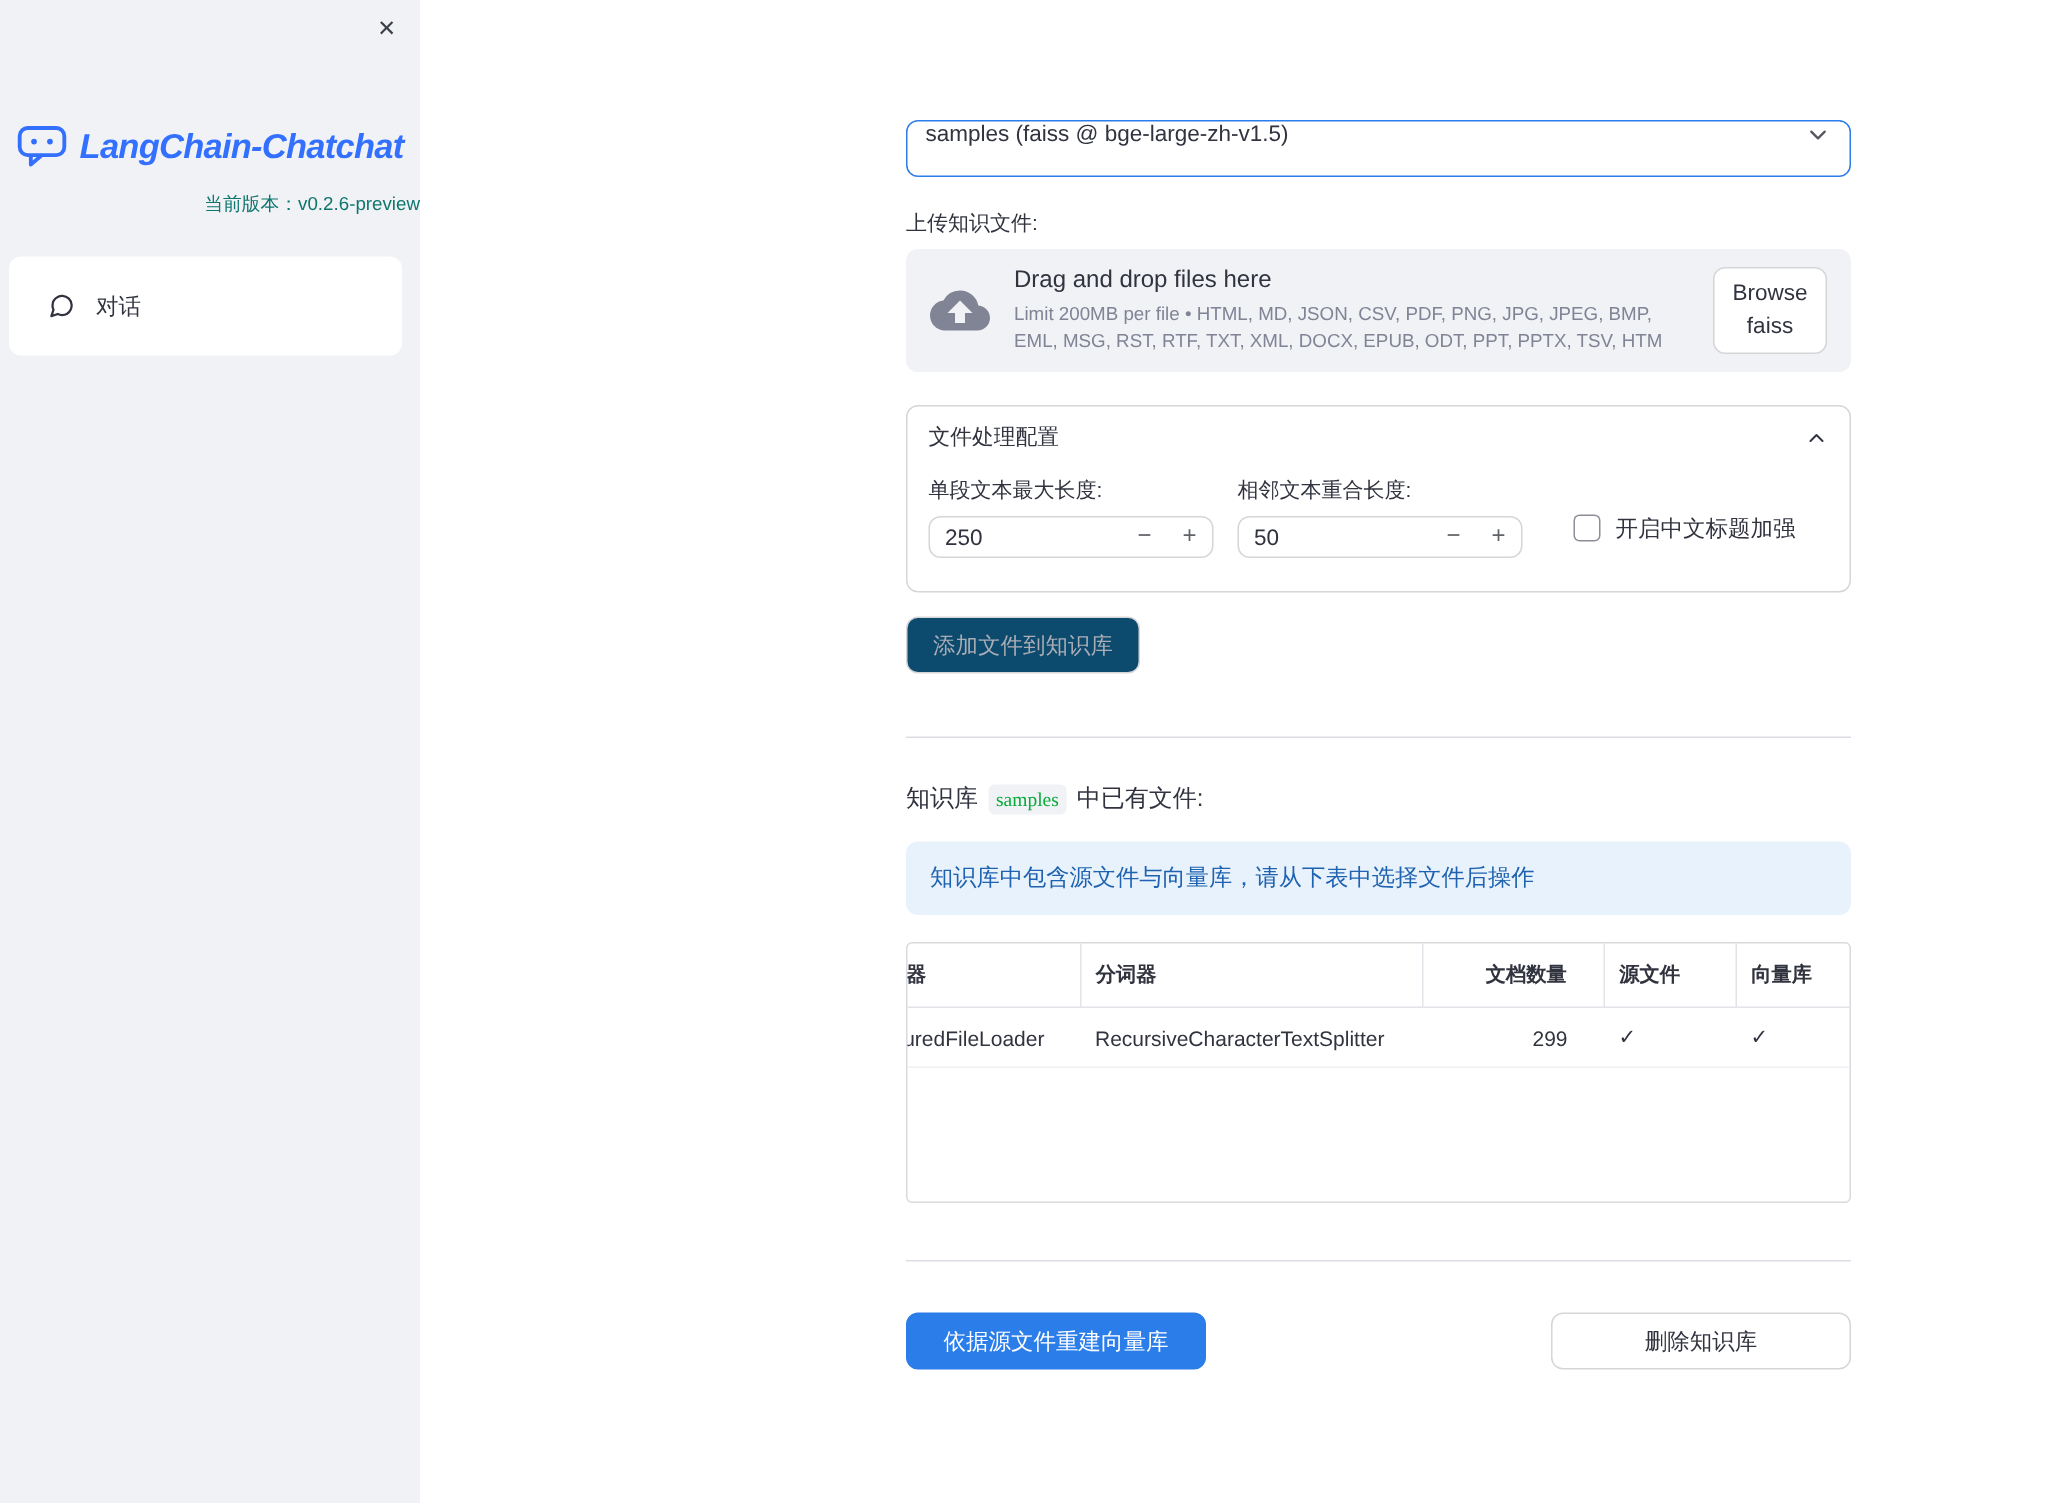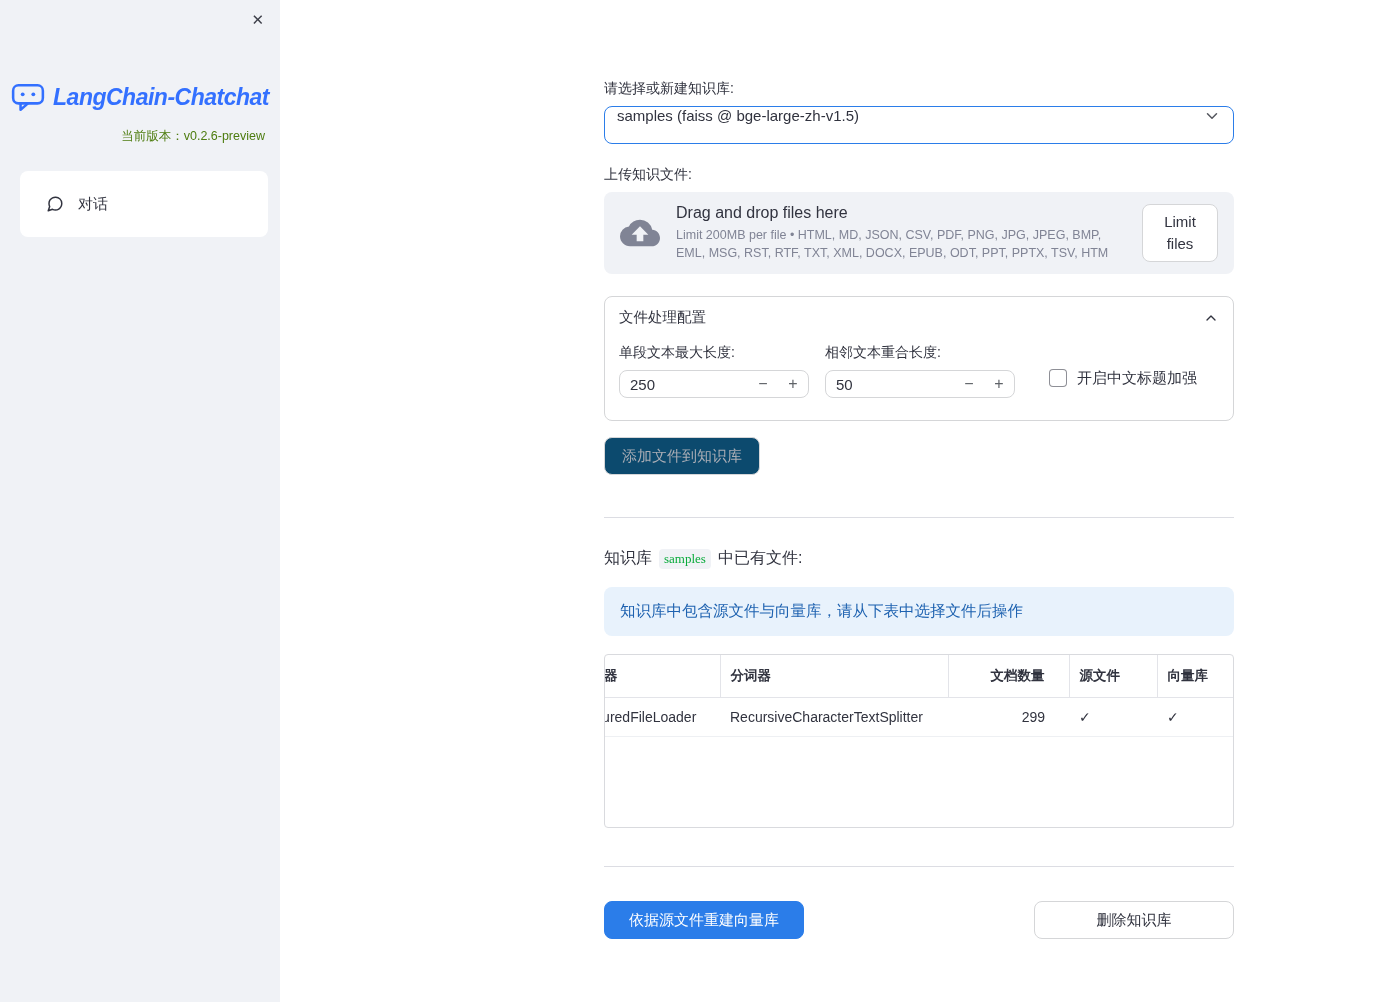--- a/index.html
+++ b/index.html
@@ -39,25 +39,25 @@
     margin-top:82px;
     display:flex;align-items:center;justify-content:center;gap:8px;
   }
   .logo-icon{color:var(--logo-blue);display:inline-flex;}
   .logo-text{
     color:var(--logo-blue);
     font-size:23px;font-weight:700;font-style:italic;
     letter-spacing:-0.5px;
   }
   .version{
-    margin-top:16px;padding-right:15px;
-    text-align:right;font-size:12.5px;color:#4d7c0f;
+    margin-top:16px;
+    text-align:right;font-size:12.5px;color:#0f766e;
   }
   .nav-card{
-    margin:26px 12px 0 20px;
+    margin:26px 12px 0 6px;
     background:#ffffff;border-radius:8px;
     padding:14px 10px;
   }
   .nav-item{
     display:flex;align-items:center;gap:14px;
     height:38px;padding:0 16px;border-radius:6px;
     font-size:15px;cursor:pointer;color:var(--text);
   }
   .nav-item + .nav-item{margin-top:8px;}
   .nav-item .nav-icon{display:inline-flex;color:#31333f;}
@@ -221,42 +221,41 @@
         </svg>
       </span>
       <span>对话</span>
     </div>
   </div>
 </div>
 
 <div class="main">
   <div class="content">
 
-    <div class="widget-label">请选择或新建知识库:</div>
     <div class="selectbox">
       <span>samples (faiss @ bge-large-zh-v1.5)</span>
       <span class="chev">
         <svg width="18" height="18" viewBox="0 0 24 24" fill="none" stroke="currentColor" stroke-width="2" stroke-linecap="round" stroke-linejoin="round">
           <polyline points="6 9 12 15 18 9"></polyline>
         </svg>
       </span>
     </div>
 
     <div class="widget-label section-gap">上传知识文件:</div>
     <div class="uploader">
       <span class="cloud">
         <svg width="40" height="30" viewBox="0 0 24 16" fill="currentColor">
           <path d="M19.35 6.04A7.49 7.49 0 0 0 12 0 7.48 7.48 0 0 0 5.36 4.04 5.994 5.994 0 0 0 0 10c0 3.31 2.69 6 6 6h13c2.76 0 5-2.24 5-5 0-2.64-2.05-4.78-4.65-4.96zM14 9v4h-4V9H7l5-5 5 5h-3z"></path>
         </svg>
       </span>
       <div class="up-texts">
         <div class="up-title">Drag and drop files here</div>
         <div class="up-limit">Limit 200MB per file • HTML, MD, JSON, CSV, PDF, PNG, JPG, JPEG, BMP, EML, MSG, RST, RTF, TXT, XML, DOCX, EPUB, ODT, PPT, PPTX, TSV, HTM</div>
       </div>
-      <button class="browse-btn">Limit files</button>
+      <button class="browse-btn">Browse faiss</button>
     </div>
 
     <div class="expander">
       <div class="expander-header">
         <span>文件处理配置</span>
         <span class="chev">
           <svg width="16" height="16" viewBox="0 0 24 24" fill="none" stroke="currentColor" stroke-width="2" stroke-linecap="round" stroke-linejoin="round">
             <polyline points="6 15 12 9 18 15"></polyline>
           </svg>
         </span>

